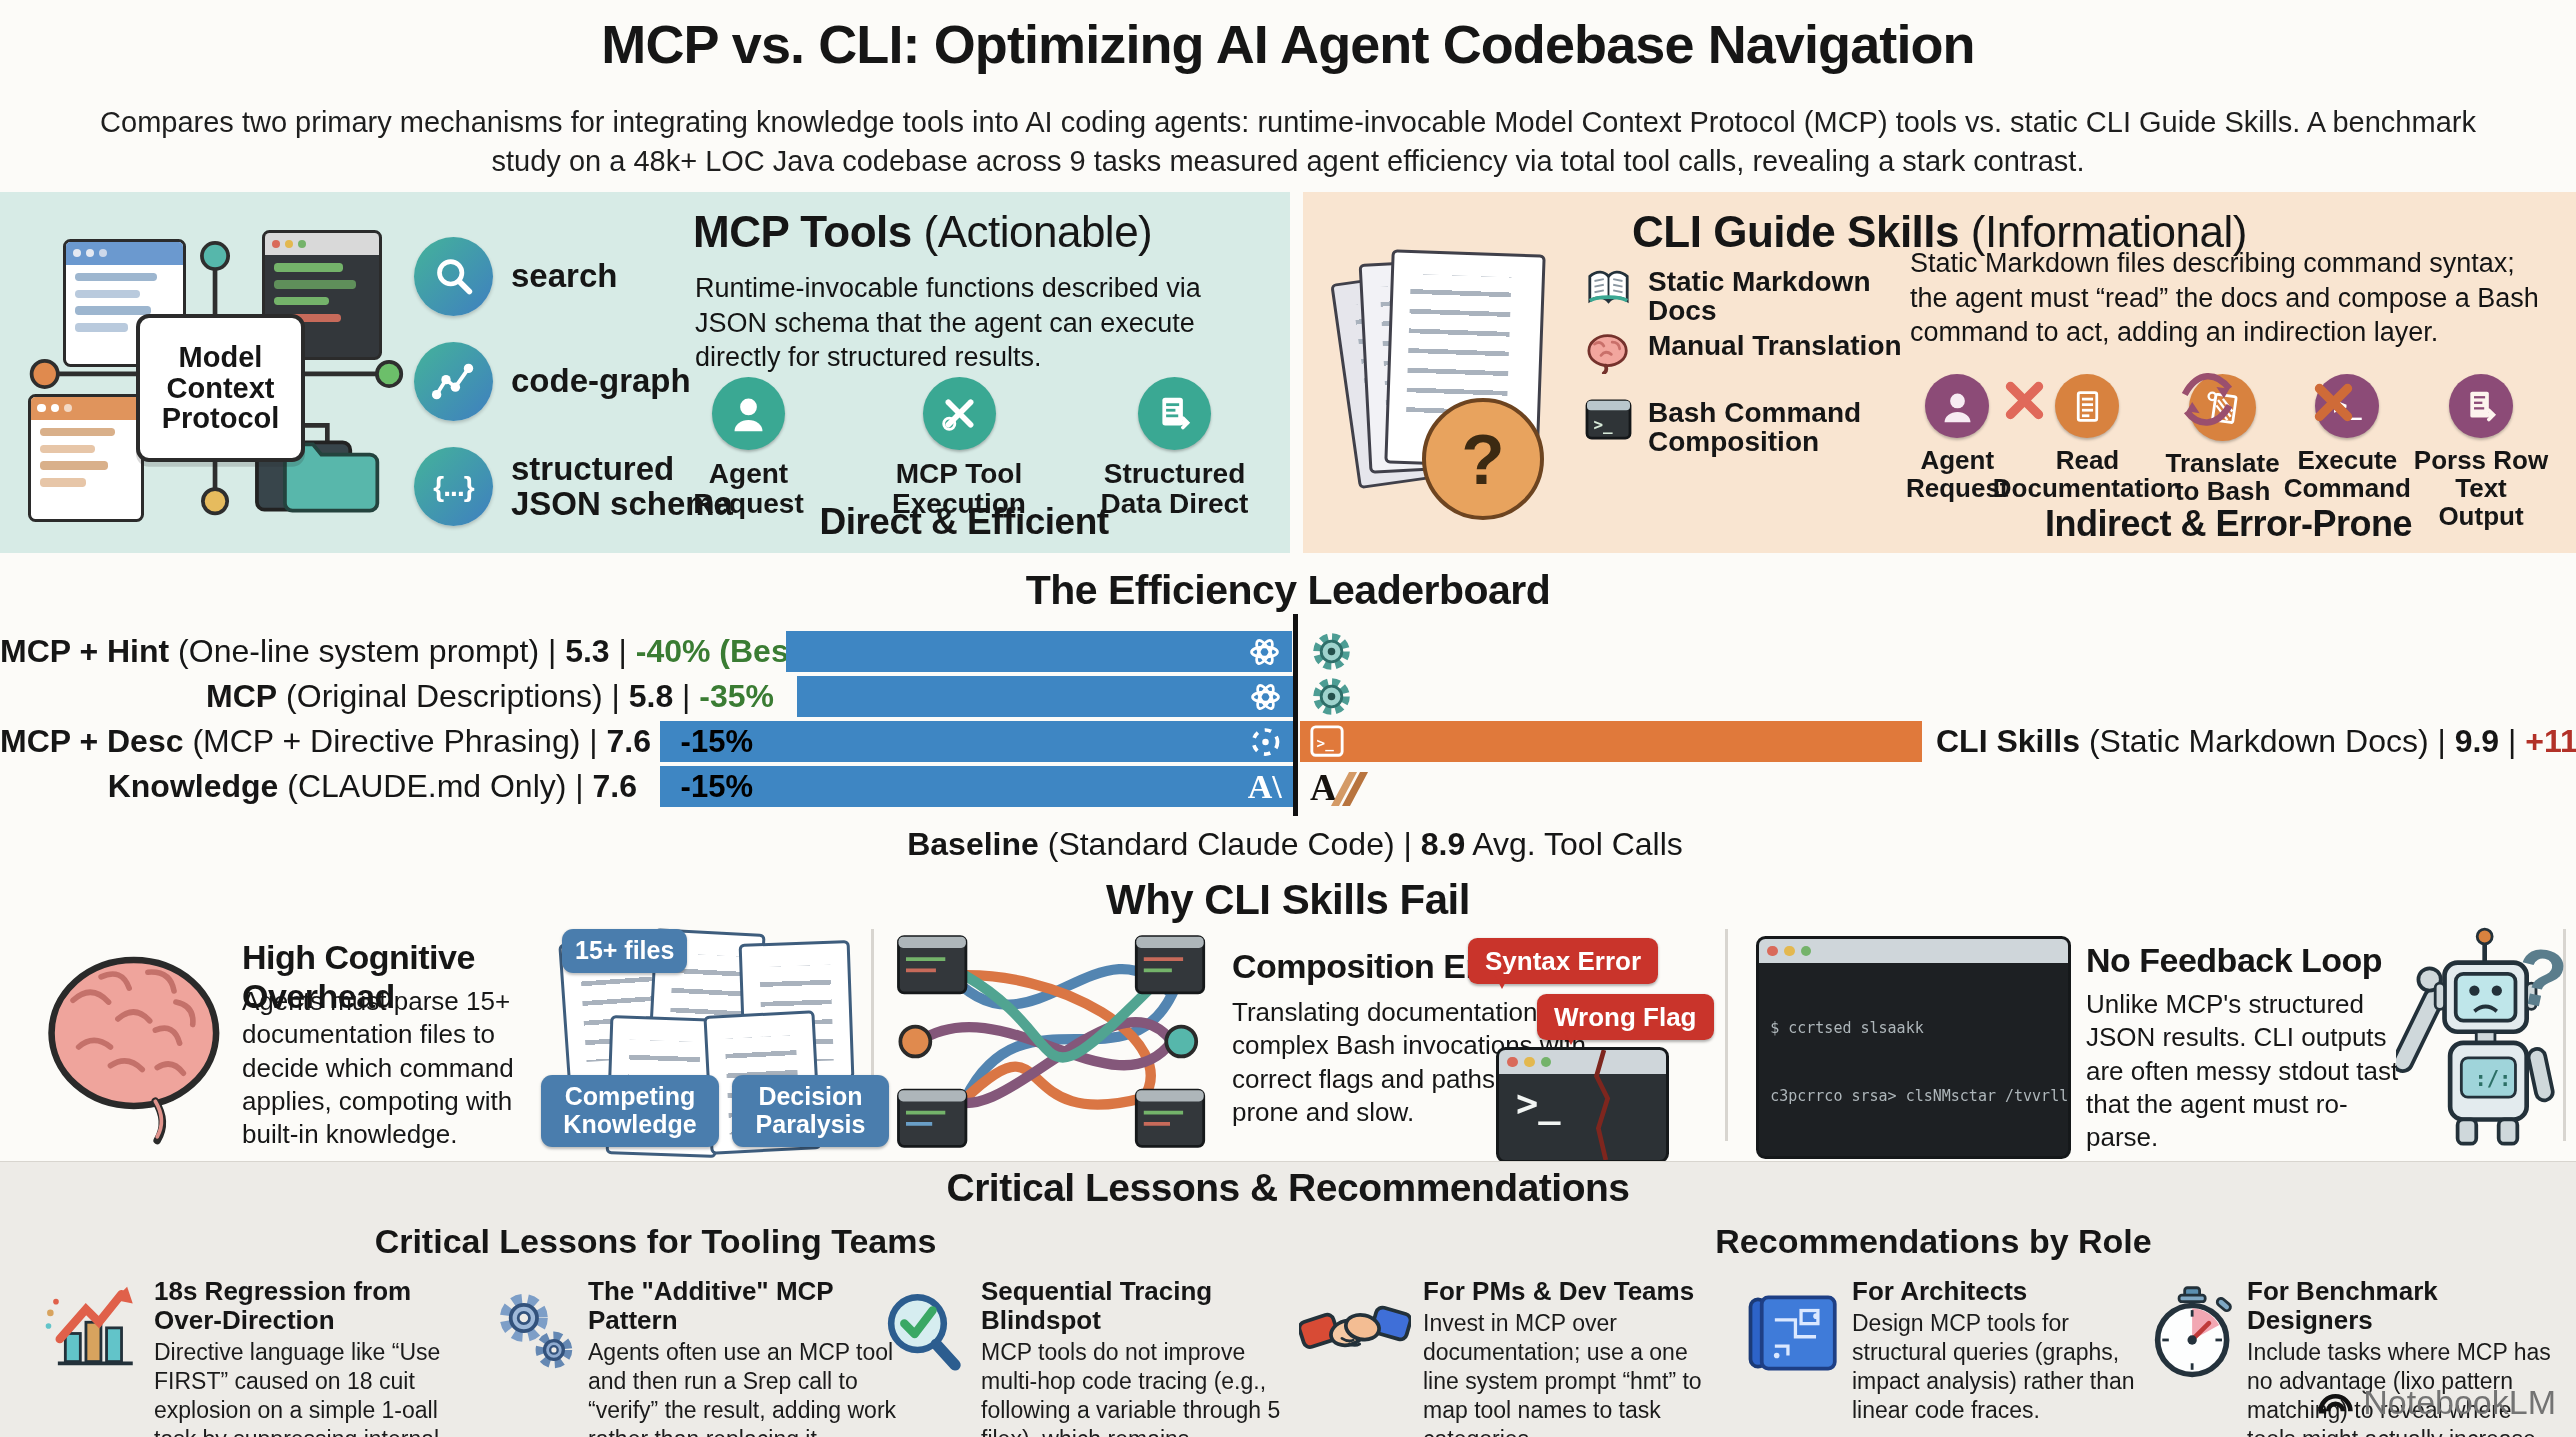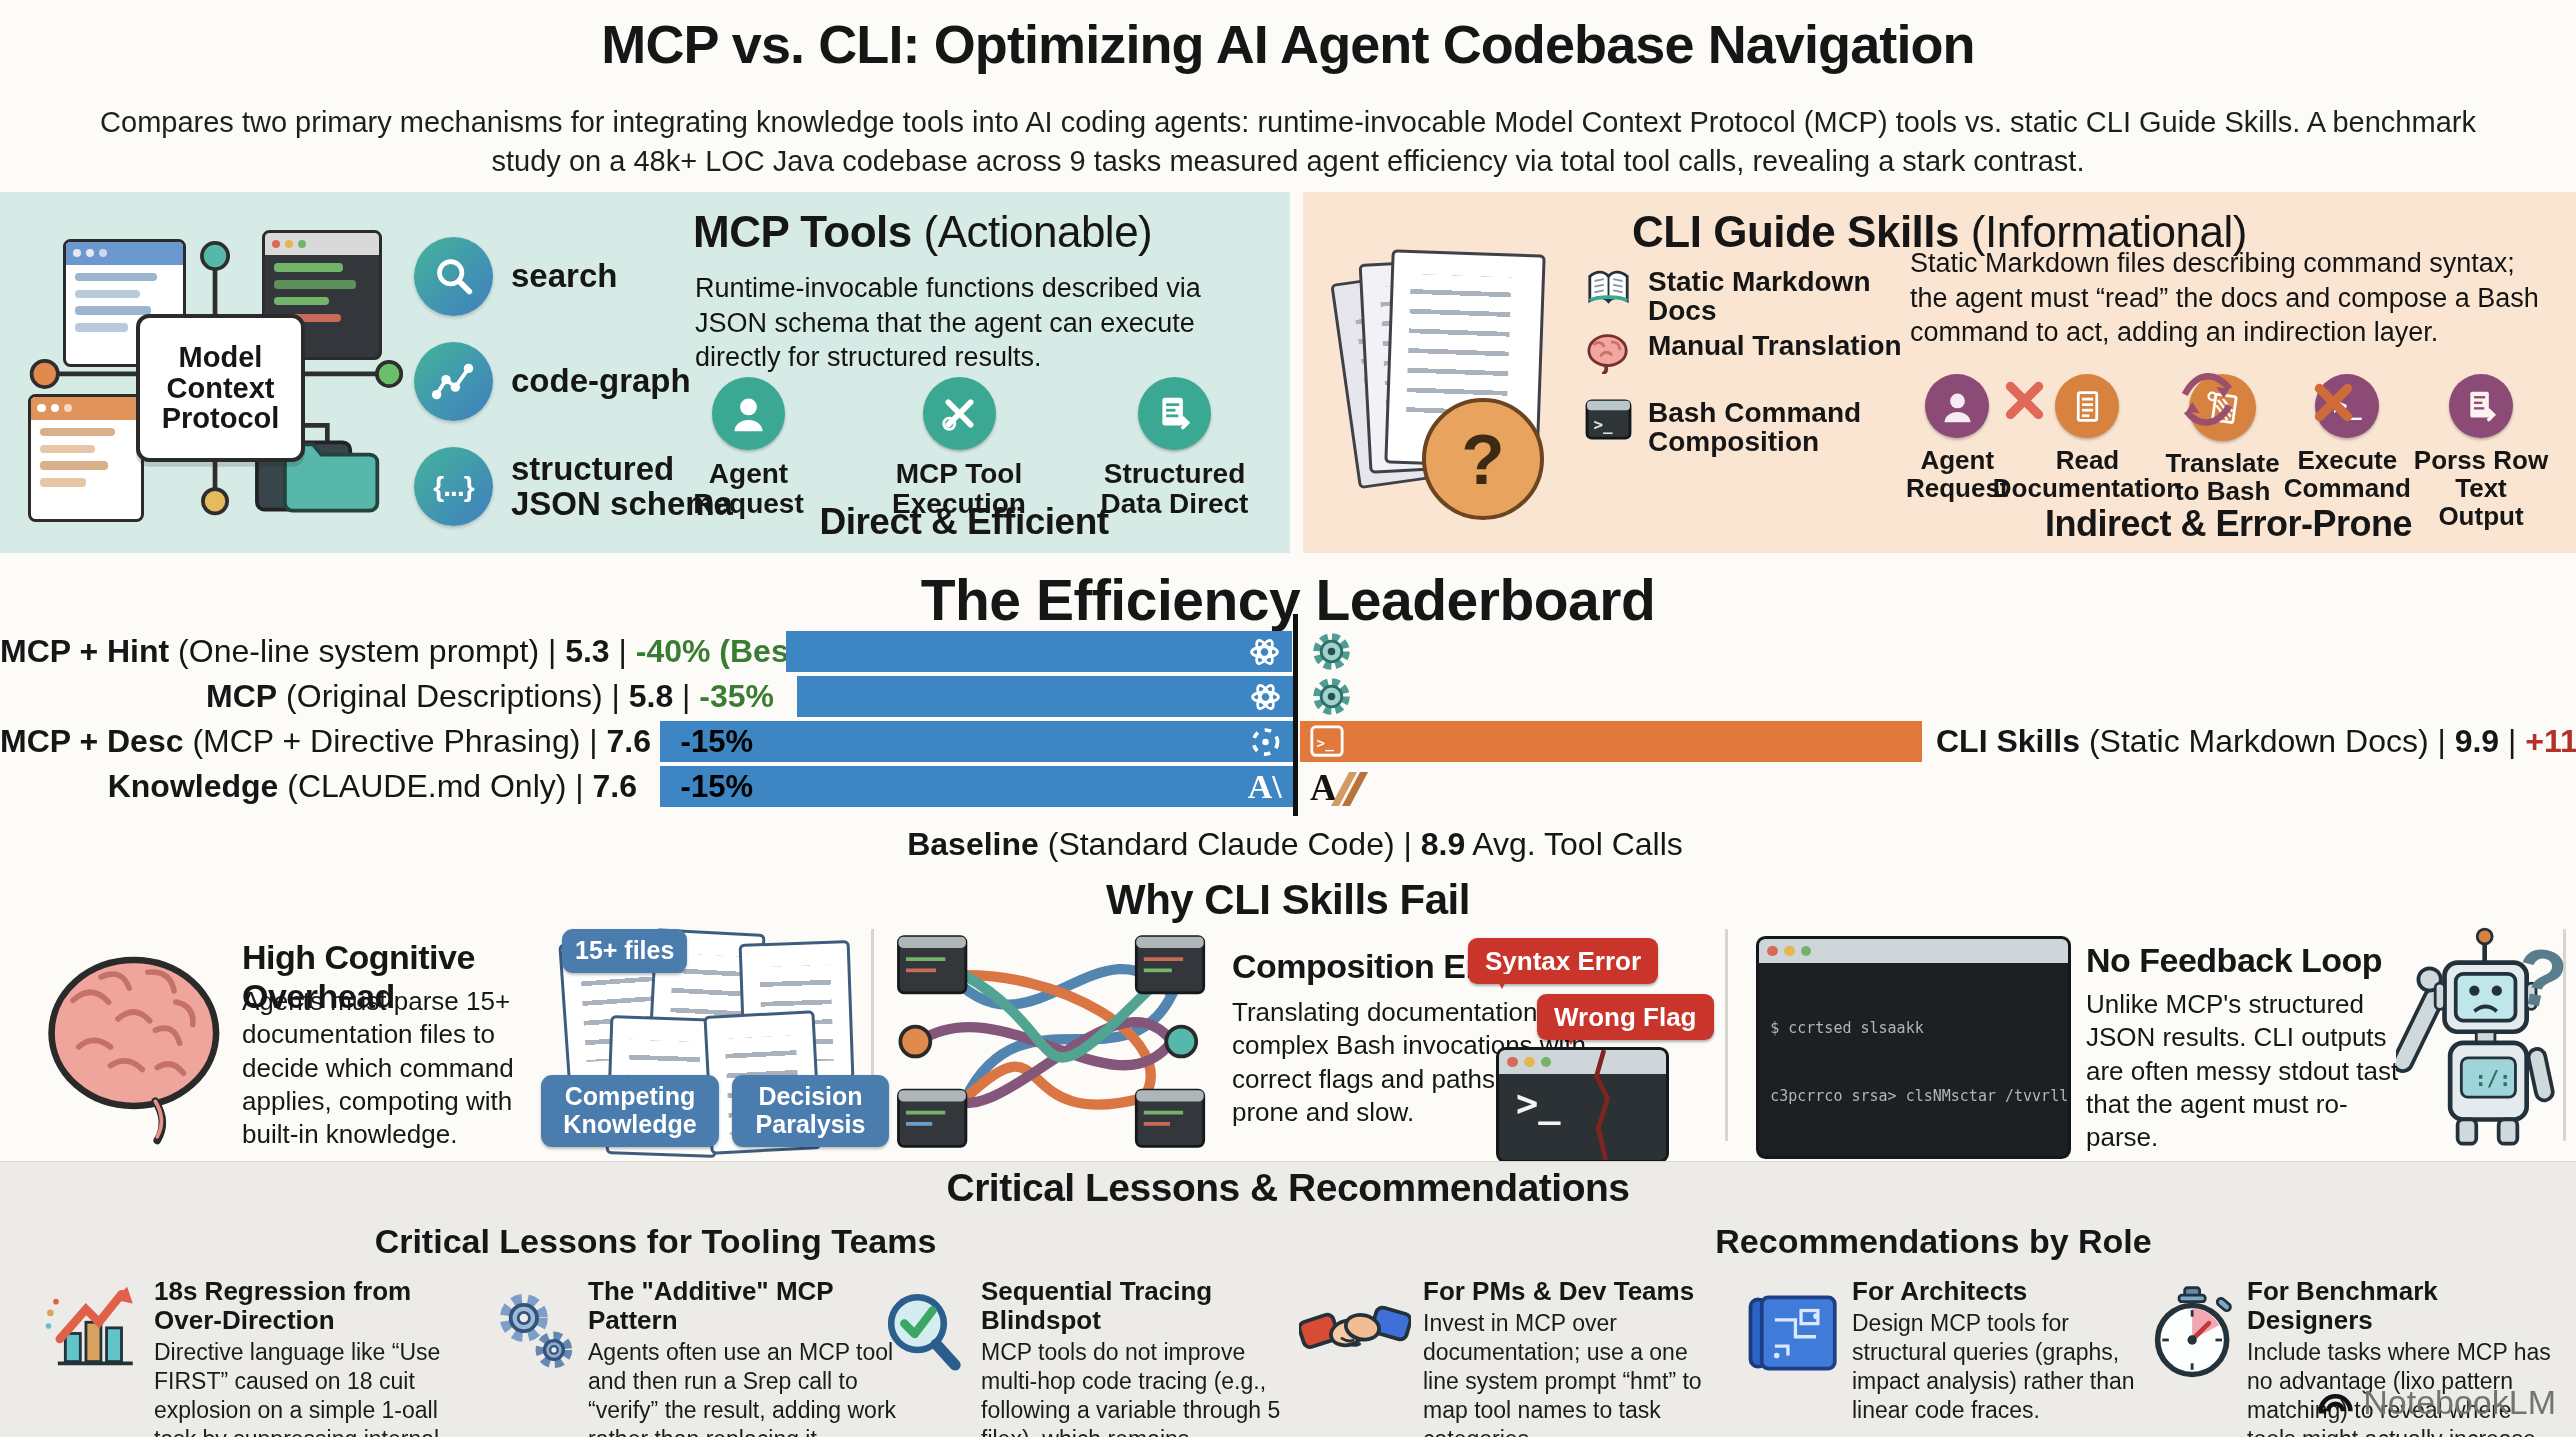--- a/index.html
+++ b/index.html
@@ -37,21 +37,21 @@
   .dot{width:8.4px;height:8.4px;border-radius:50%;}
   .wline{height:8.4px;border-radius:3.7px;margin:8.4px 9.4px 0 9.4px;}
   .mcp-box{position:absolute;left:110px;top:90px;width:161px;height:140px;background:#fff;border:4.7px solid #2b2b2b;
            border-radius:13px;display:flex;align-items:center;justify-content:center;text-align:center;
            font-size:29px;font-weight:700;line-height:1.06;box-shadow:0 4.7px 0 rgba(40,40,40,.18);}
   
   .sheet{position:absolute;background:#fff;border:3.7px solid #40404a;border-radius:5.6px;
          background-image:repeating-linear-gradient(to bottom,transparent 0 15px,#a9b2bd 15px 19.7px);
          background-size:68% 72%;background-repeat:no-repeat;background-position:17px 20.6px;}
   
-  .lb-title{top:567px;left:0;width:100%;text-align:center;font-size:57px;font-weight:700;letter-spacing:-0.5px;}
+  .lb-title{top:567px;left:0;width:100%;text-align:center;font-size:41px;font-weight:700;letter-spacing:-0.5px;}
   .lb-axis{left:1293px;top:614px;width:4.7px;height:202px;background:#111;}
   .lb-bar{position:absolute;height:41px;background:#3e86c3;}
   .lb-bar.orange{background:#e0793b;}
   .lb-label{position:absolute;font-size:32px;text-align:right;white-space:nowrap;line-height:41px;}
   .lb-green{color:#3a7c33;font-weight:700;}
   .lb-red{color:#b23128;font-weight:700;}
   .inbar{position:absolute;left:20.6px;top:0;color:#000000;font-weight:700;font-size:31px;line-height:41px;}
   .bar-ic{position:absolute;right:9.4px;top:50%;transform:translateY(-50%);}
   .lb-right-label{position:absolute;font-size:32px;white-space:nowrap;line-height:41px;}
   .baseline-label{top:826px;left:827px;width:936px;text-align:center;font-size:32px;}

